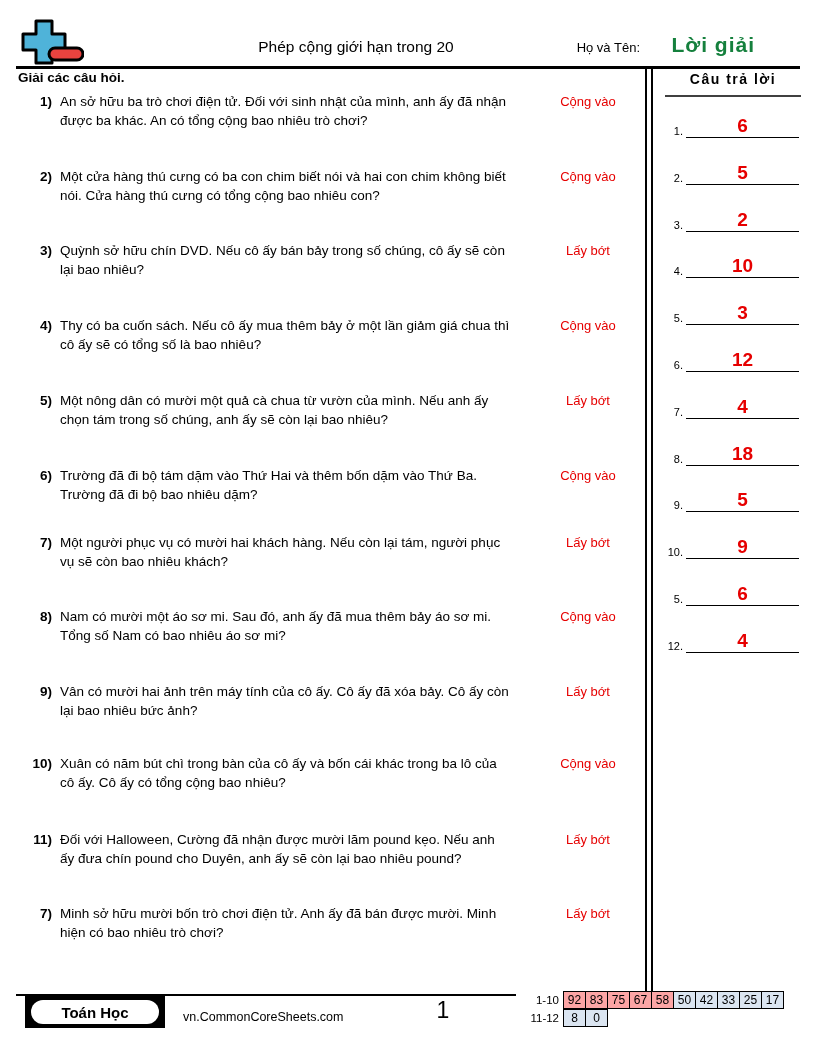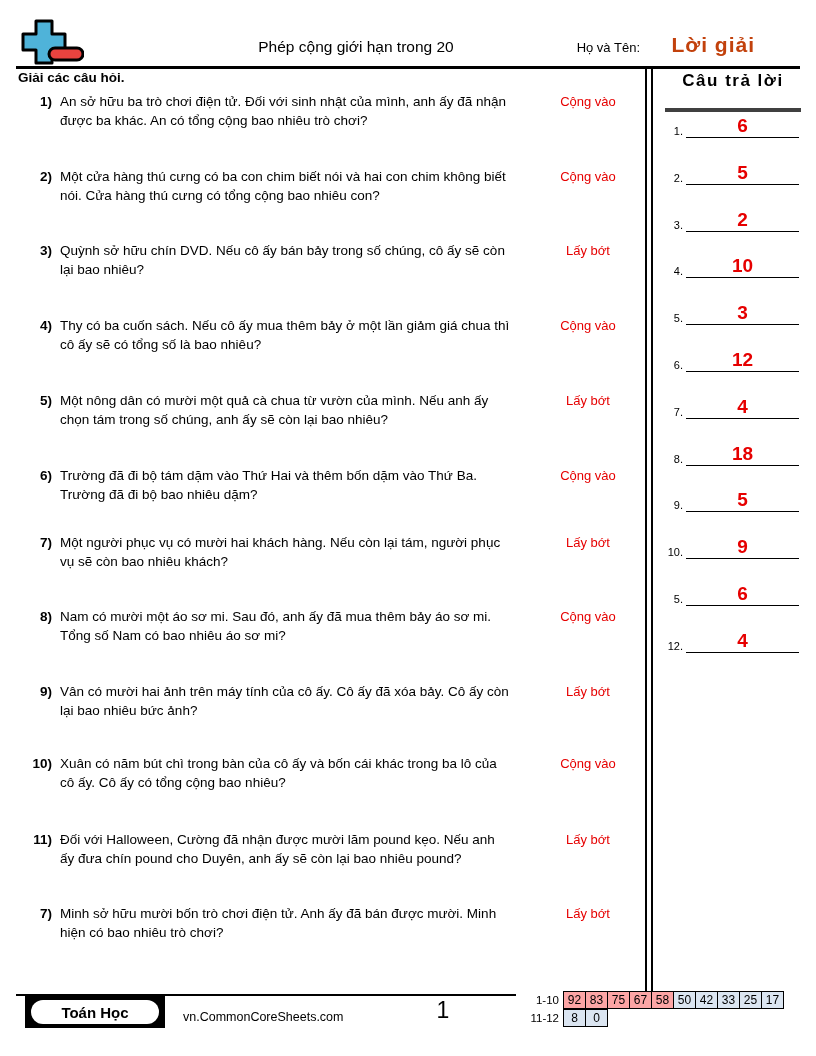--- a/index.html
+++ b/index.html
@@ -55,21 +55,21 @@
     font-size: 13px;
     line-height: 16px;
     white-space: nowrap;
   }
   .name-value {
     position: absolute;
     right: 45px;
     top: 15px;
     font-size: 21px;
     font-weight: bold;
-    color: #c2410c;
+    color: #15803d;
     letter-spacing: 1px;
     white-space: nowrap;
   }
   .header-rule {
     position: absolute;
     left: 16px;
     top: 66px;
     width: 784px;
     height: 3px;
     background: #000;
@@ -150,25 +150,25 @@
     left: 659px;
     top: 68px;
     width: 145px;
   }
   .answers-title {
     position: absolute;
     left: 6px;
     top: 3px;
     width: 136px;
     text-align: center;
-    font-size: 17px;
+    font-size: 14px;
     font-weight: bold;
     letter-spacing: 1.5px;
-    border-bottom: 4px solid #404040;
-    padding-bottom: 17px;
+    border-bottom: 2px solid #404040;
+    padding-bottom: 8px;
   }
   .ans-row {
     position: absolute;
     left: 0px;
     width: 145px;
     height: 22px;
   }
   .ans-num {
     position: absolute;
     left: 0px;

